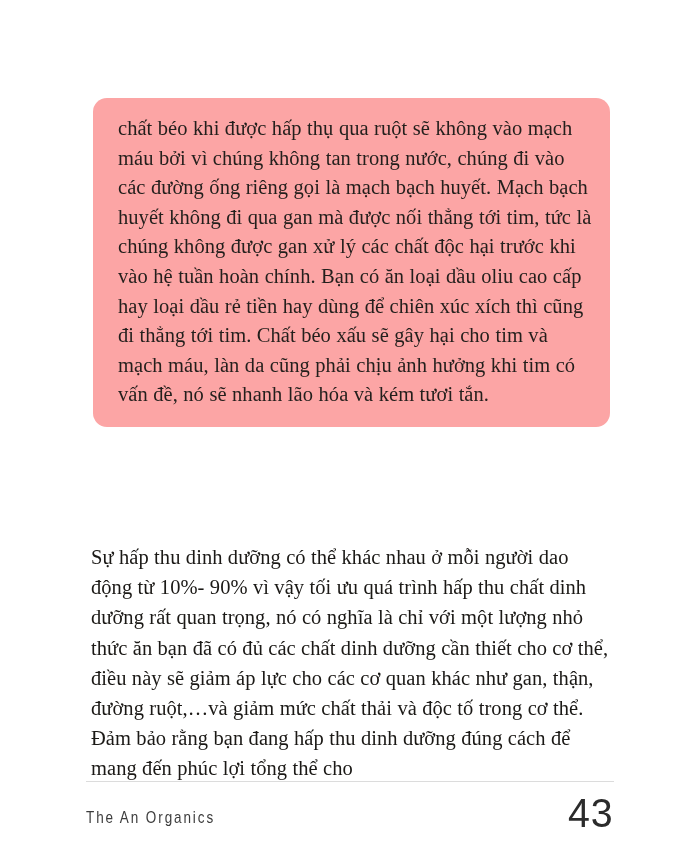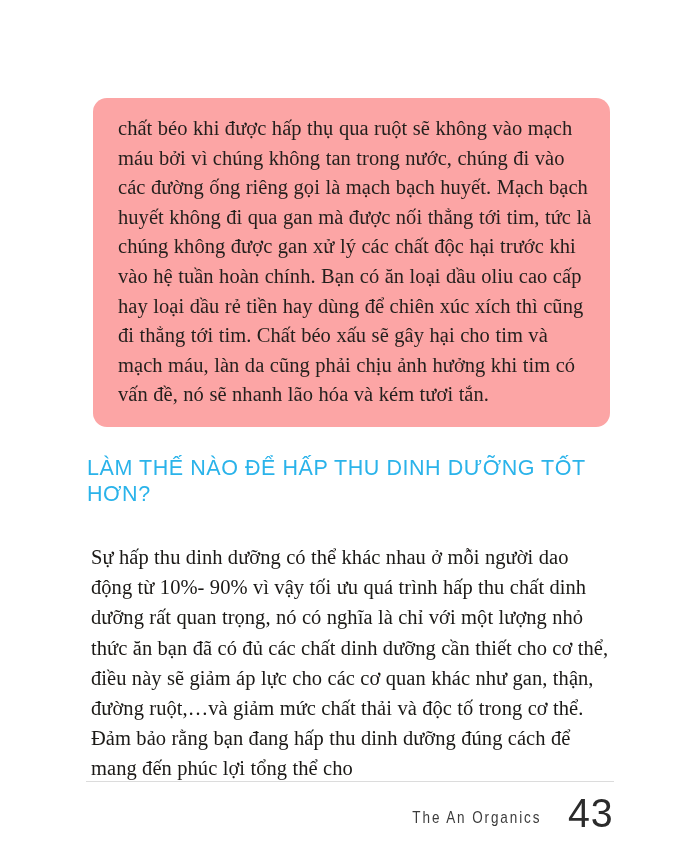--- a/index.html
+++ b/index.html
@@ -94,22 +94,22 @@
   }
 
   .footer {
     position: absolute;
     left: 86px;
     top: 786px;
     width: 528px;
     height: 50px;
     display: flex;
     align-items: flex-end;
-    justify-content: flex-end;
-    gap: 25px;
+    justify-content: space-between;
+    gap: 12px;
   }
 
   .brand-mark {
     font-family: "Liberation Sans", "DejaVu Sans", sans-serif;
     font-size: 13.5px;
     letter-spacing: 1.9px;
     color: #3c3c3c;
     font-weight: 300;
     white-space: nowrap;
     transform: scaleY(1.18);
@@ -133,21 +133,20 @@
 <body>
 
 <div class="page">
 
   <div class="callout">
     <div class="callout-text">
       <p>chất béo khi được hấp thụ qua ruột sẽ không vào mạch máu bởi vì chúng không tan trong nước, chúng đi vào các đường ống riêng gọi là mạch bạch huyết. Mạch bạch huyết không đi qua gan mà được nối thẳng tới tim, tức là chúng không được gan xử lý các chất độc hại trước khi vào hệ tuần hoàn chính. Bạn có ăn loại dầu oliu cao cấp hay loại dầu rẻ tiền hay dùng để chiên xúc xích thì cũng đi thẳng tới tim. Chất béo xấu sẽ gây hại cho tim và mạch máu, làn da cũng phải chịu ảnh hưởng khi tim có vấn đề, nó sẽ nhanh lão hóa và kém tươi tắn.</p>
     </div>
   </div>
 
-  <div class="section-heading">LÀM THẾ NÀO ĐỂ HẤP THU DINH DƯỠNG TỐT HƠN?</div>
 
   <div class="body-paragraph">
     <p>Sự hấp thu dinh dưỡng có thể khác nhau ở mỗi người dao động từ 10%- 90% vì vậy tối ưu quá trình hấp thu chất dinh dưỡng rất quan trọng, nó có nghĩa là chỉ với một lượng nhỏ thức ăn bạn đã có đủ các chất dinh dưỡng cần thiết cho cơ thể, điều này sẽ giảm áp lực cho các cơ quan khác như gan, thận, đường ruột,…và giảm mức chất thải và độc tố trong cơ thể. Đảm bảo rằng bạn đang hấp thu dinh dưỡng đúng cách để mang đến phúc lợi tổng thể cho</p>
   </div>
 
   <div class="footer-rule"></div>
 
   <div class="footer">
     <span class="brand-mark">The An Organics</span>
     <span class="page-number">43</span>

